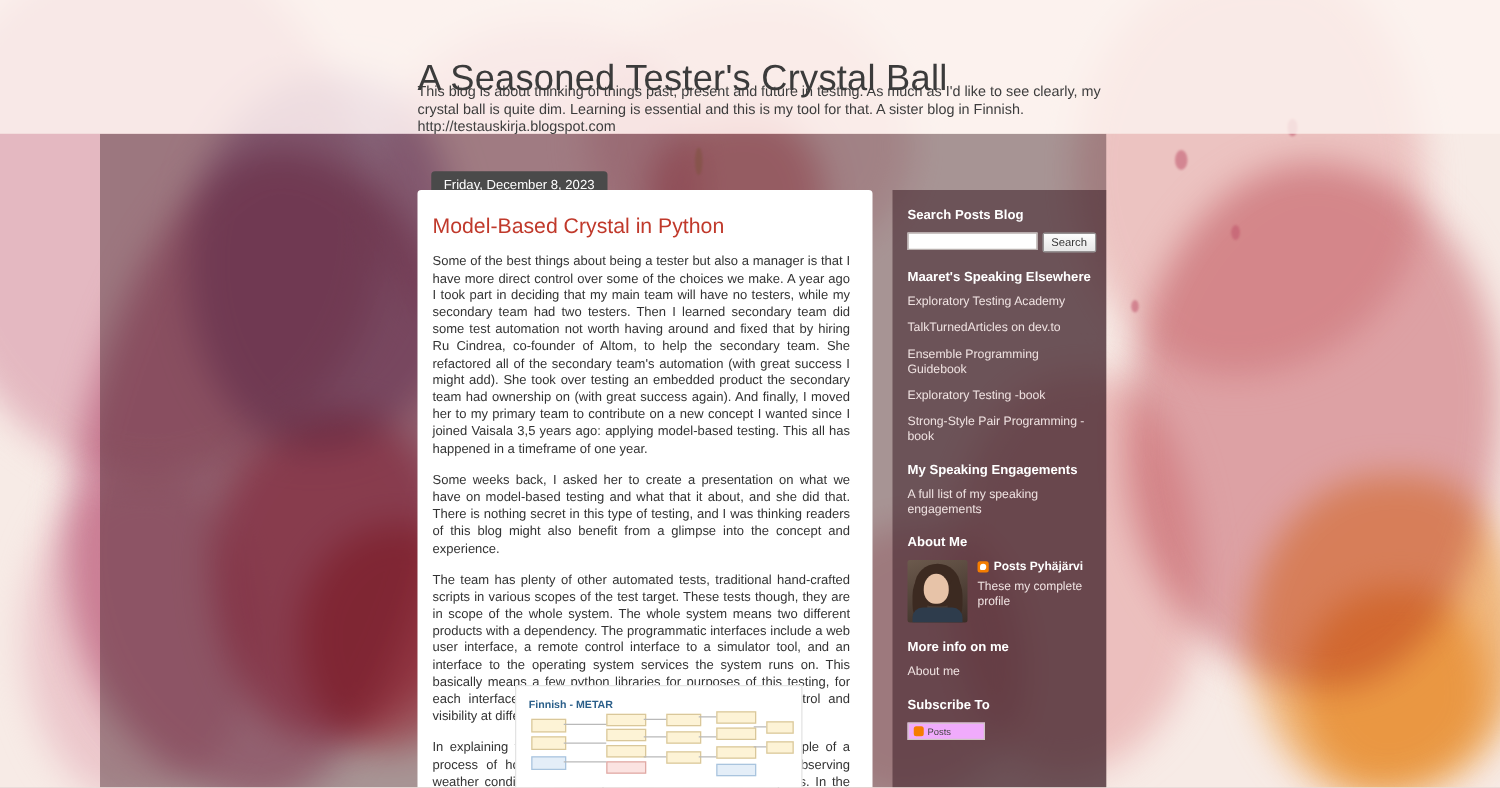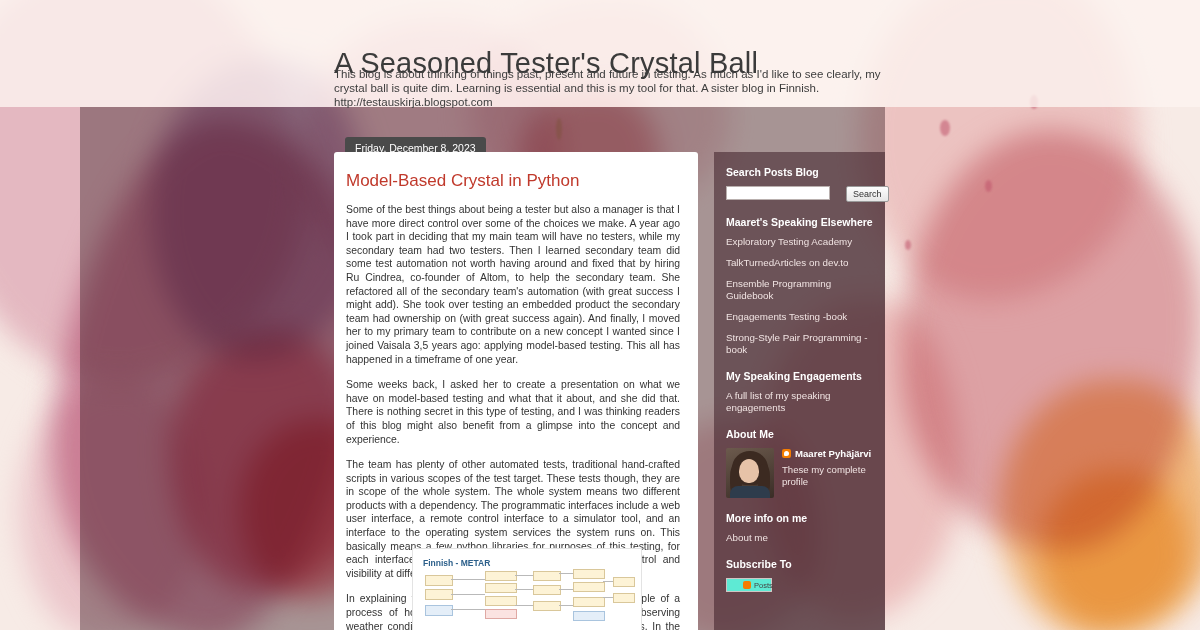--- a/index.html
+++ b/index.html
@@ -184,21 +184,21 @@
   .sb-section { padding: 0 12px; }
   .sb-head {
     font-size: 10.5px;
     font-weight: bold;
     color: #ffffff;
     margin: 14px 0 8px 0;
   }
   .sb-search {
     display: flex;
     align-items: stretch;
-    gap: 16px;
+    gap: 4px;
     margin-bottom: 6px;
   }
   .sb-search input {
     width: 104px;
     height: 14px;
     border: 1px solid #b9b0ae;
     background: #ffffff;
     font-size: 9px;
     padding: 0 3px;
     box-sizing: border-box;
@@ -290,28 +290,28 @@
   }
   .profile-link {
     font-size: 9.6px;
     color: #f0e3e2;
     line-height: 12px;
     text-decoration: none;
     display: block;
   }
   .subscribe-box {
     margin-top: 6px;
-    width: 46px;
+    width: 62px;
     height: 14px;
-    background: #5eead4;
+    background: #f0abfc;
     border: 1px solid #cfc6c4;
     display: flex;
     align-items: center;
     gap: 3px;
-    padding: 0 16px;
+    padding: 0 4px;
     box-sizing: border-box;
   }
   .rss-dot {
     width: 8px; height: 8px;
     background: #f57d00;
     border-radius: 2px;
     flex: none;
   }
   .subscribe-label { font-size: 7.5px; color: #444; }
 </style>
@@ -402,21 +402,21 @@
         <input type="text" placeholder="" style="">
         <button>Search</button>
       </div>
     </div>
 
     <div class="sb-section">
       <div class="sb-head">Maaret's Speaking Elsewhere</div>
       <a class="sb-link" href="#">Exploratory Testing Academy</a>
       <a class="sb-link" href="#">TalkTurnedArticles on dev.to</a>
       <a class="sb-link" href="#">Ensemble Programming Guidebook</a>
-      <a class="sb-link" href="#">Engagements Testing -book</a>
+      <a class="sb-link" href="#">Exploratory Testing -book</a>
       <a class="sb-link" href="#">Strong-Style Pair Programming -book</a>
     </div>
 
     <div class="sb-section">
       <div class="sb-head">My Speaking Engagements</div>
       <a class="sb-link" href="#">A full list of my speaking engagements</a>
     </div>
 
     <div class="sb-section">
       <div class="sb-head">About Me</div>
@@ -424,21 +424,21 @@
         <div class="avatar">
           <div class="hair"></div>
           <div class="hair2"></div>
           <div class="hair3"></div>
           <div class="face"></div>
           <div class="body"></div>
         </div>
         <div class="profile-text">
           <div class="profile-name">
             <span class="blogger-badge"></span>
-            <span>Maaret Pyhäjärvi</span>
+            <span>Posts Pyhäjärvi</span>
           </div>
           <a class="profile-link" href="#">These my complete profile</a>
         </div>
       </div>
     </div>
 
     <div class="sb-section">
       <div class="sb-head">More info on me</div>
       <a class="sb-link" href="#">About me</a>
     </div>

